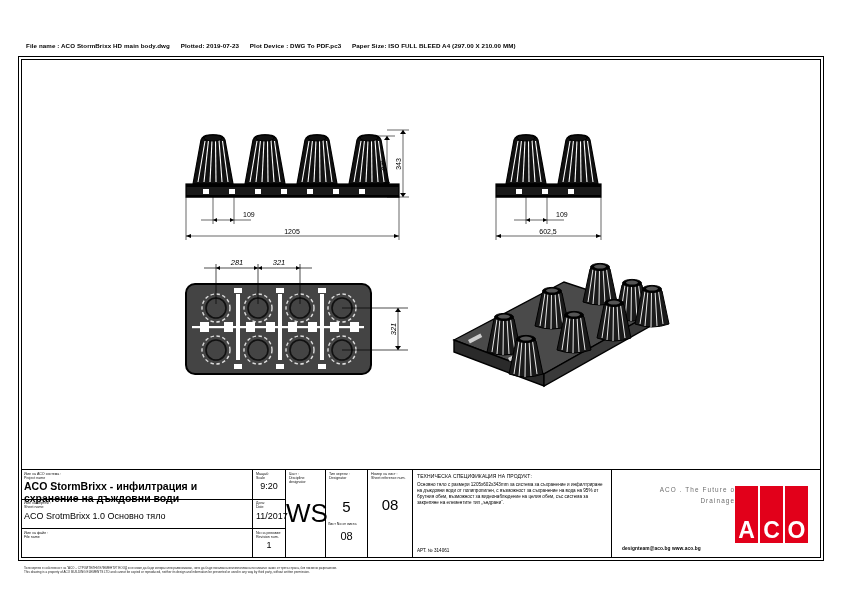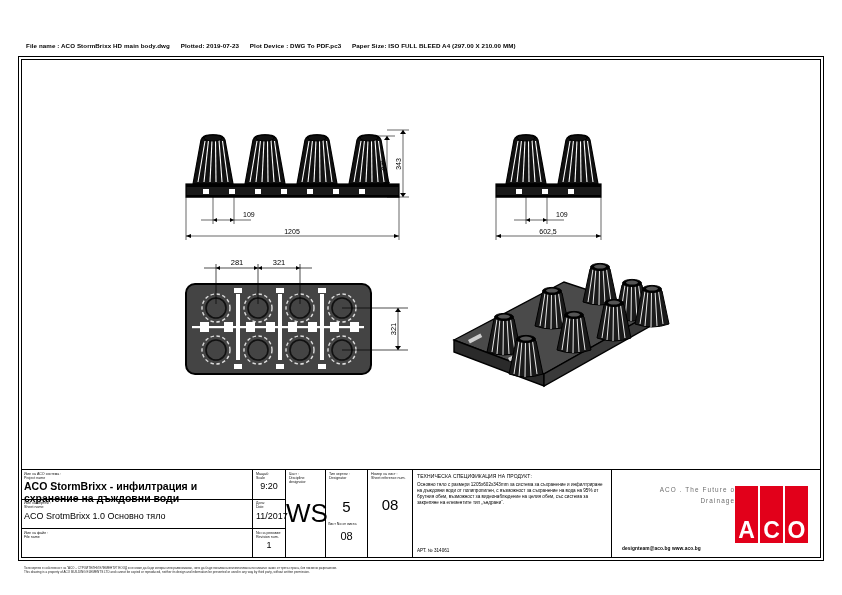--- a/index.html
+++ b/index.html
@@ -17,21 +17,21 @@
       border:1.6px solid #000;box-sizing:border-box;}
   .border-inner{position:absolute;left:21px;top:59px;width:800px;height:499px;
       border:0.8px solid #000;box-sizing:border-box;}
 
   
   .views{position:absolute;left:21px;top:59px;width:800px;height:410px;}
 
   
   .front{position:absolute;left:160px;top:65px;width:230px;height:150px;}
   .side{position:absolute;left:465px;top:65px;width:175px;height:150px;}
-  .plan{position:absolute;left:155px;top:195px;width:245px;height:140px;}
+  .plan{position:absolute;left:155px;top:195px;width:245px;height:140px;font-style:italic;}
   .iso{position:absolute;left:425px;top:195px;width:215px;height:135px;}
   svg{display:block;overflow:visible;}
 
   
   .tb{position:absolute;left:21px;top:469px;width:800px;height:89px;
       border-top:1.1px solid #000;box-sizing:border-box;display:flex;}
   .tb-col{border-right:1.1px solid #000;box-sizing:border-box;}
   .cell{border-bottom:1.1px solid #000;box-sizing:border-box;
       padding:1.5px 3px;position:relative;}
   .cell:last-child{border-bottom:none;}

